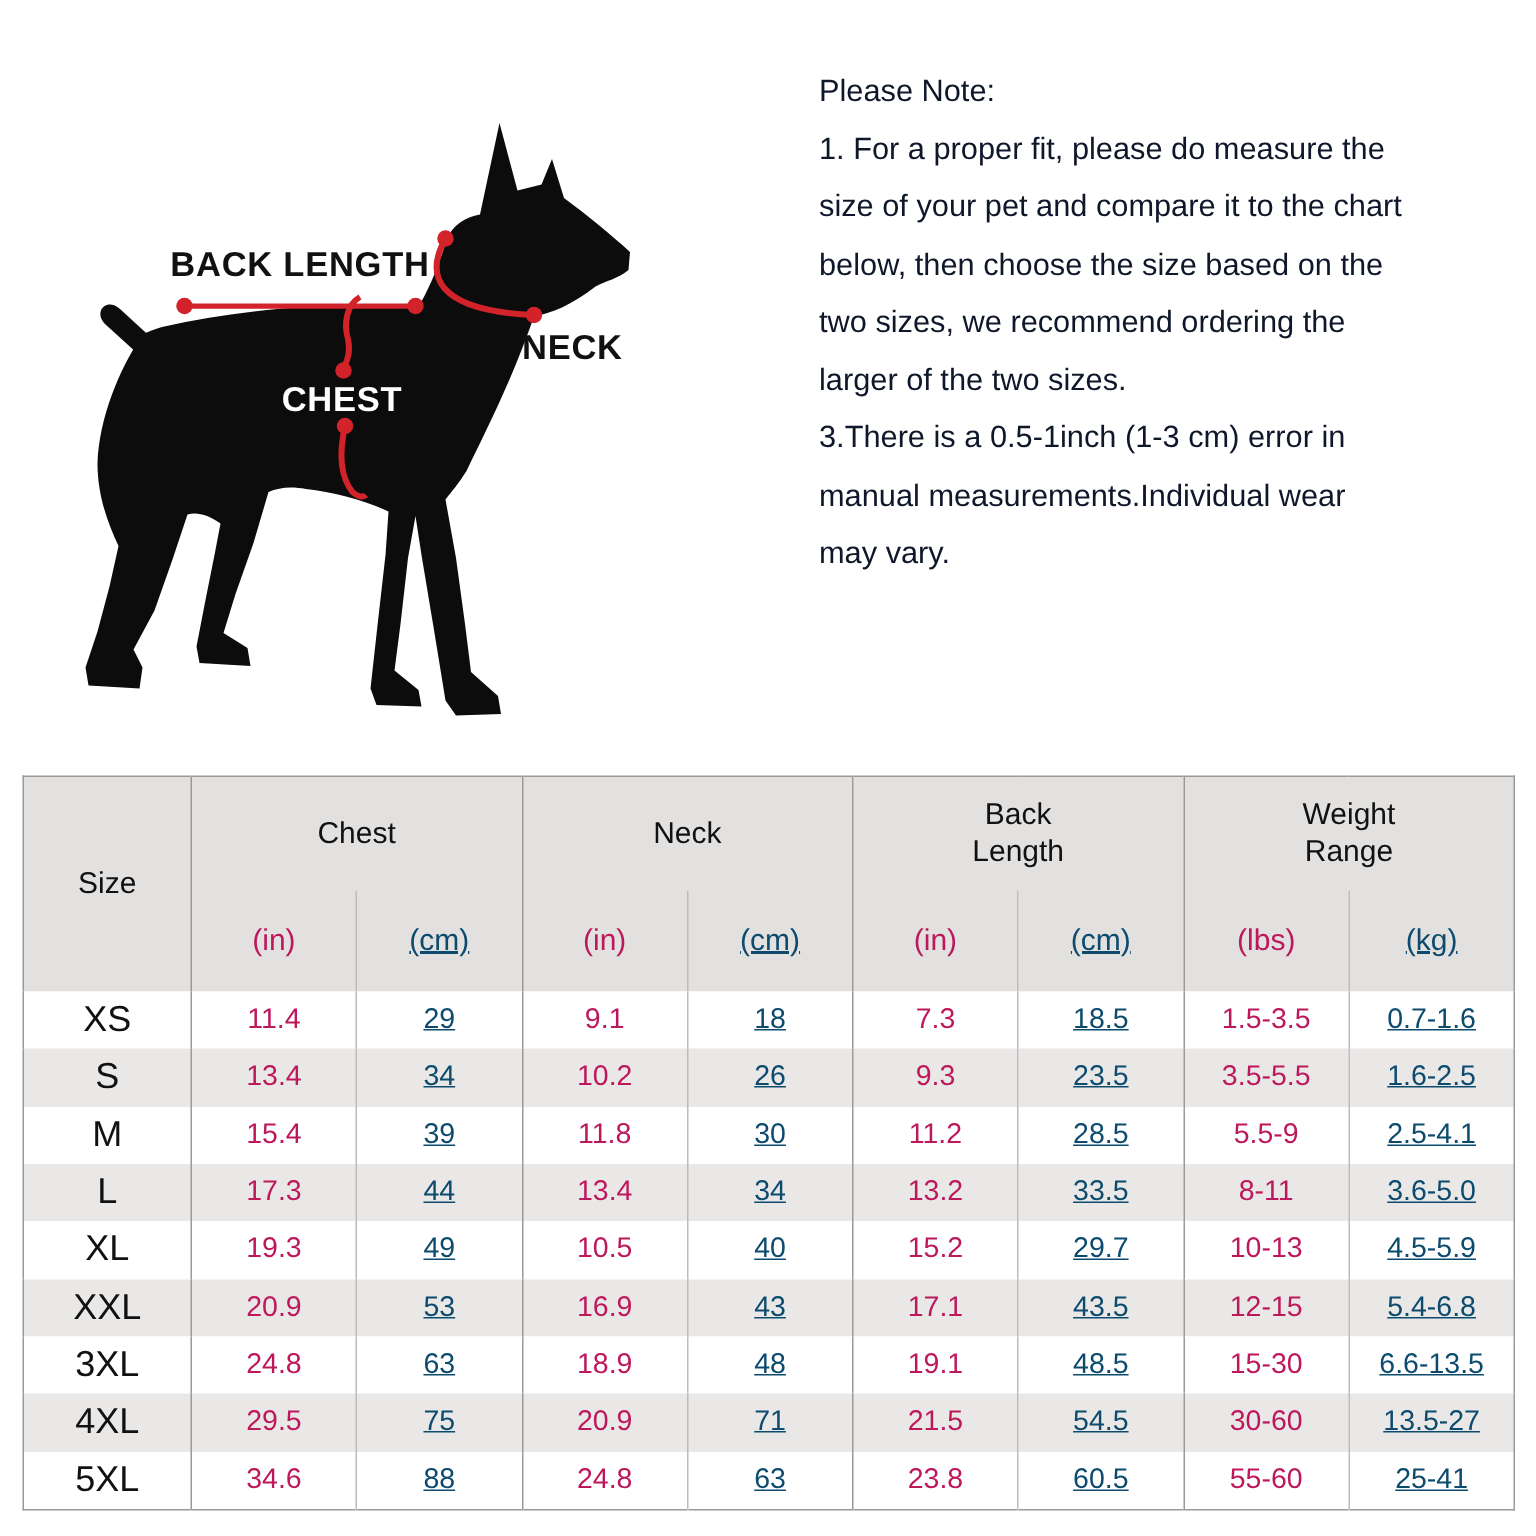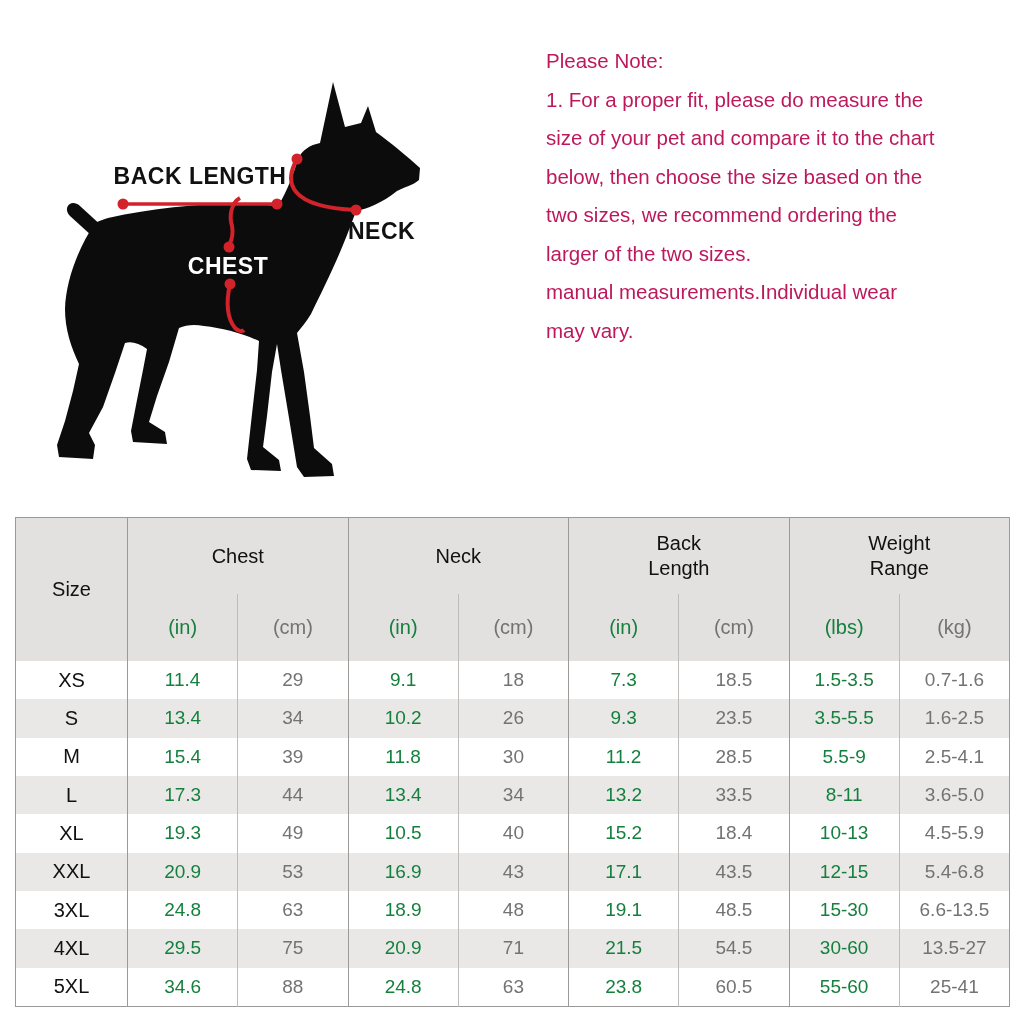--- a/index.html
+++ b/index.html
@@ -6,43 +6,43 @@
   .canvas{position:relative;width:1024px;height:1024px;background:#ffffff;overflow:hidden;
           font-family:"Liberation Sans", sans-serif;color:#1a1a1a;}
 
   
   .dog-wrap{position:absolute;left:30px;top:70px;width:420px;height:430px;}
   .dog-wrap svg{display:block;width:100%;height:100%;}
   .diag-label{font-family:"Liberation Sans",sans-serif;font-weight:700;font-size:23px;letter-spacing:0.5px;}
 
   
   .note{position:absolute;left:546px;top:42px;width:460px;
-        font-size:20.5px;line-height:38.5px;color:#be185d;}
+        font-size:20.5px;line-height:38.5px;color:#0f172a;}
   .note .line{white-space:nowrap;}
 
   
   table.size-table{position:absolute;left:15px;top:517px;width:994px;height:490px;
         border-collapse:collapse;table-layout:fixed;
         font-family:"Liberation Sans",sans-serif;}
   table.size-table col.c-size{width:112px;}
   table.size-table col.c-val{width:110.25px;}
   table.size-table{border:1px solid #9b9a99;}
   th,td{padding:0;text-align:center;vertical-align:middle;font-weight:400;}
   thead th{background:#e2e1e0;color:#111;font-size:20px;}
   tr.group-row th{height:76px;}
   tr.unit-row th{height:67px;font-size:20px;}
   th.group-label{white-space:pre-line;line-height:25px;}
   tbody td{height:38px;font-size:19px;color:#111;}
   tbody tr:nth-child(even) td{background:#e9e8e7;}
   tbody tr:nth-child(odd) td{background:#ffffff;}
   .b-dark{border-left:1px solid #9b9a99;}
   .b-light{border-left:1px solid #bdbcbb;}
-  .col-in{color:#15803d;}
-  .col-cm{color:#737373;}
-  td.size-cell{color:#111;font-size:20px;}
+  .col-in{color:#be185d;}
+  .col-cm{color:#0c4a6e;text-decoration:underline;}
+  td.size-cell{color:#111;font-size:24px;}
 </style>
 </head>
 <body>
 
 <div class="canvas">
 
   <div class="dog-wrap">
     <svg viewBox="0 0 420 430">
 
       <path fill="#0c0c0c" d="
@@ -100,20 +100,21 @@
   </div>
 
   <div class="note">
     <div class="line">Please Note:</div>
     <div id="note-lines">
         <div class="line">1. For a proper fit, please do measure the</div>
         <div class="line">size of your pet and compare it to the chart</div>
         <div class="line">below, then choose the size based on the</div>
         <div class="line">two sizes, we recommend ordering the</div>
         <div class="line">larger of the two sizes.</div>
+        <div class="line">3.There is a 0.5-1inch (1-3 cm) error in</div>
         <div class="line">manual measurements.Individual wear</div>
         <div class="line">may vary.</div>
       </div>
   </div>
 
   <table class="size-table">
     <colgroup>
       <col class="c-size">
       <col class="c-val">
         <col class="c-val">
@@ -190,21 +191,21 @@
           <td class="col-in b-dark">8-11</td>
           <td class="col-cm b-light">3.6-5.0</td>
         </tr>
         <tr>
           <td class="size-cell">XL</td>
           <td class="col-in b-dark">19.3</td>
           <td class="col-cm b-light">49</td>
           <td class="col-in b-dark">10.5</td>
           <td class="col-cm b-light">40</td>
           <td class="col-in b-dark">15.2</td>
-          <td class="col-cm b-light">18.4</td>
+          <td class="col-cm b-light">29.7</td>
           <td class="col-in b-dark">10-13</td>
           <td class="col-cm b-light">4.5-5.9</td>
         </tr>
         <tr>
           <td class="size-cell">XXL</td>
           <td class="col-in b-dark">20.9</td>
           <td class="col-cm b-light">53</td>
           <td class="col-in b-dark">16.9</td>
           <td class="col-cm b-light">43</td>
           <td class="col-in b-dark">17.1</td>

